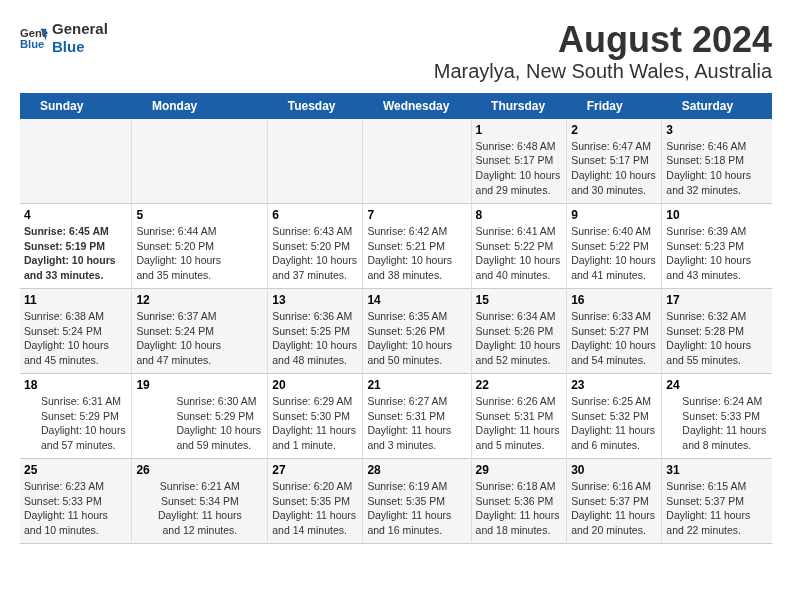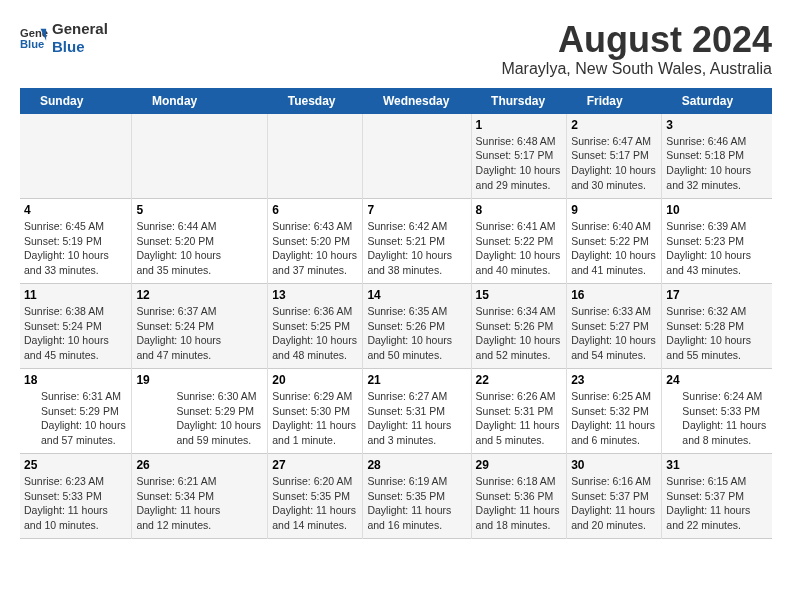--- a/index.html
+++ b/index.html
@@ -28,21 +28,21 @@
     .title-block {
       text-align: right;
     }
     .title-block h1 {
       font-size: 36px;
       font-weight: bold;
       color: #333;
       line-height: 1.1;
     }
     .title-block h2 {
-      font-size: 16px;
+      font-size: 20px;
       font-weight: normal;
       color: #333;
     }
     table {
       width: 100%;
       border-collapse: collapse;
       font-size: 11px;
     }
     thead tr th {
       background-color: #1a5fa8;
@@ -143,21 +143,21 @@
           <span class="day-number">3</span>
           <div class="day-info" style="white-space: pre-line;">Sunrise: 6:46 AM
 Sunset: 5:18 PM
 Daylight: 10 hours
 and 32 minutes.</div>
         </td>
       </tr>
       <tr class="week-row">
         <td>
           <span class="day-number">4</span>
-          <div class="day-info" style="white-space: pre-line;">Sunrise: 6:45 AM
+          <div class="day-info" style="white-space: pre-line; font-weight: bold;">Sunrise: 6:45 AM
 Sunset: 5:19 PM
 Daylight: 10 hours
 and 33 minutes.</div>
         </td>
         <td>
           <span class="day-number">5</span>
           <div class="day-info" style="white-space: pre-line;">Sunrise: 6:44 AM
 Sunset: 5:20 PM
 Daylight: 10 hours
 and 35 minutes.</div>
@@ -303,21 +303,21 @@
       <tr class="week-row">
         <td>
           <span class="day-number">25</span>
           <div class="day-info" style="white-space: pre-line;">Sunrise: 6:23 AM
 Sunset: 5:33 PM
 Daylight: 11 hours
 and 10 minutes.</div>
         </td>
         <td>
           <span class="day-number">26</span>
-          <div class="day-info" style="white-space: pre-line;">Sunrise: 6:21 AM
+          <div class="day-info" style="white-space: pre-line; text-align: center;">Sunrise: 6:21 AM
 Sunset: 5:34 PM
 Daylight: 11 hours
 and 12 minutes.</div>
         </td>
         <td>
           <span class="day-number">27</span>
           <div class="day-info" style="white-space: pre-line;">Sunrise: 6:20 AM
 Sunset: 5:35 PM
 Daylight: 11 hours
 and 14 minutes.</div>

